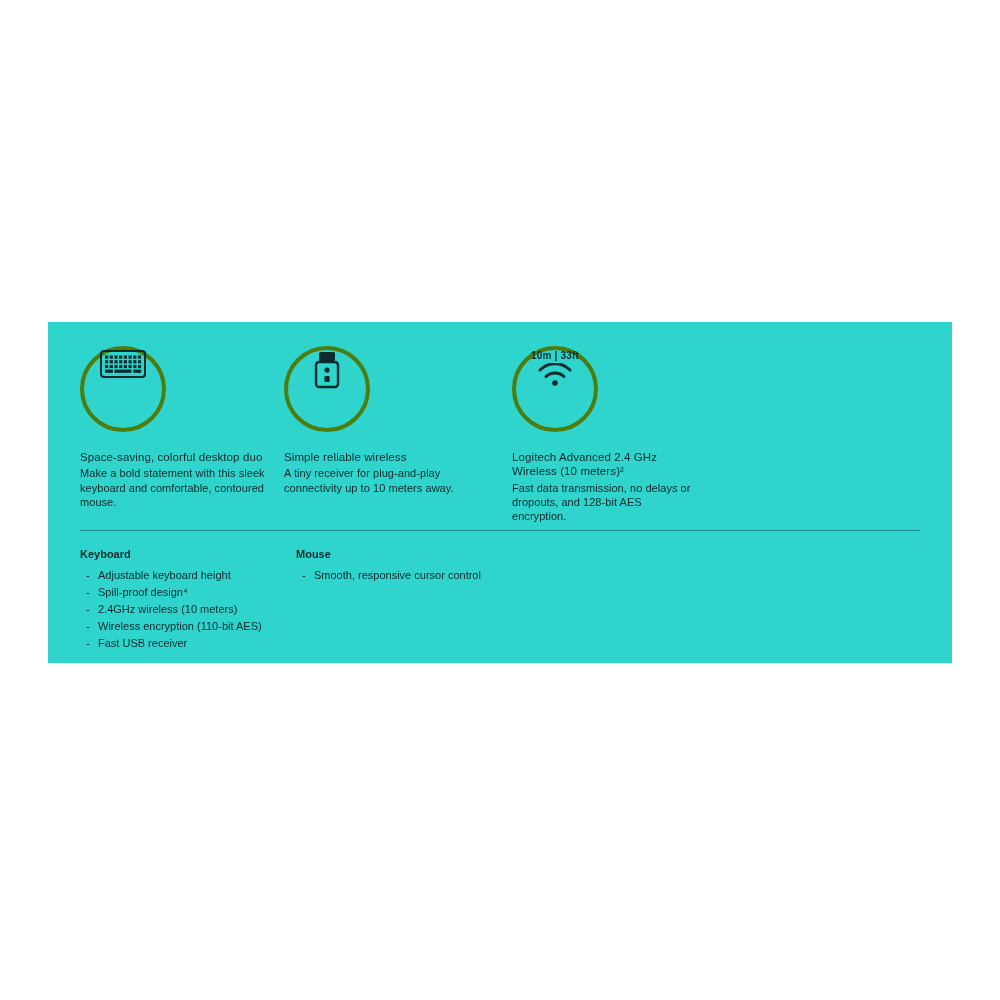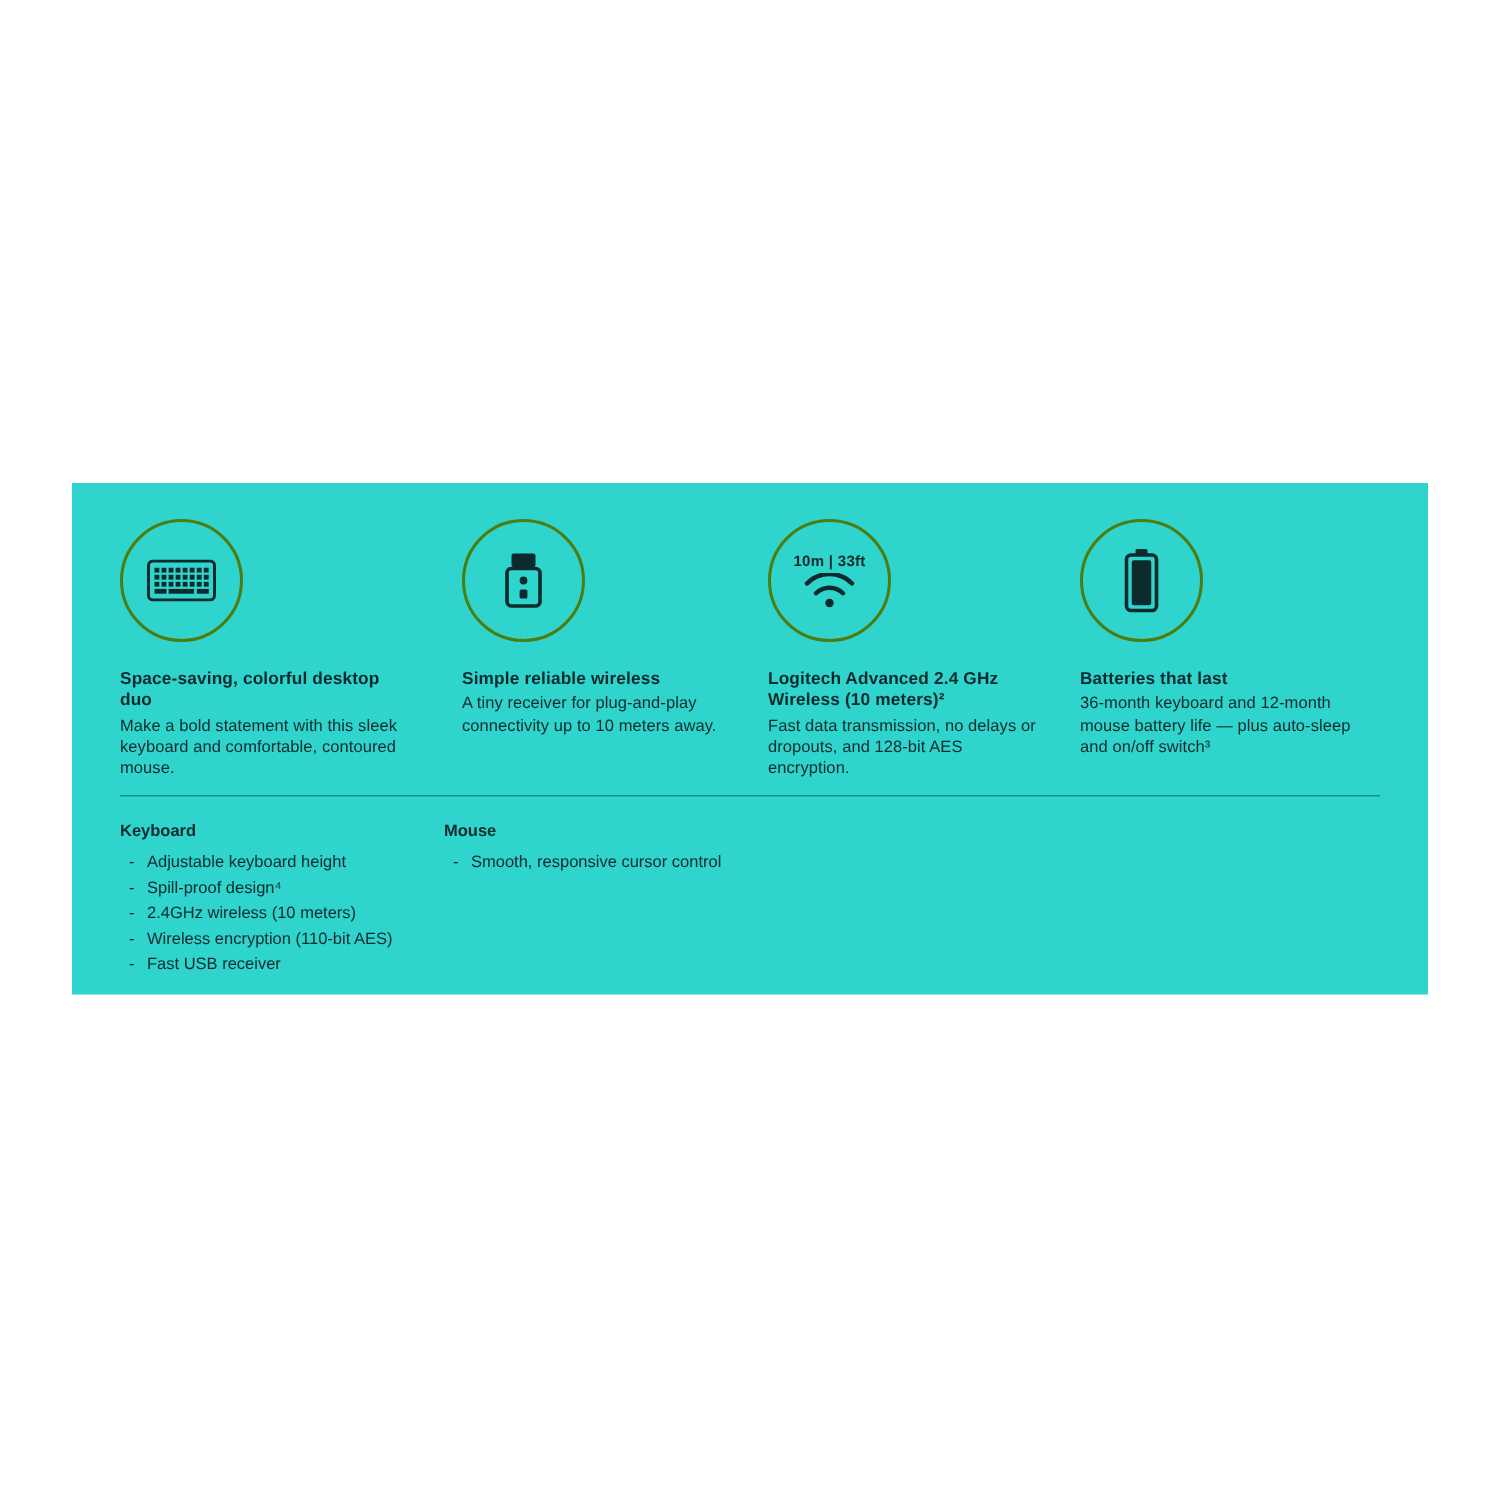--- a/index.html
+++ b/index.html
@@ -24,39 +24,39 @@
     left: 0;
     top: 0;
     width: 100%;
     height: 210px;
   }
   .feature {
     position: absolute;
     top: 24px;
   }
   .f0 { left: 32px; width: 190px; }
-  .f1 { left: 260px; width: 190px; }
+  .f1 { left: 236px; width: 190px; }
   .f2 { left: 464px; width: 182px; }
   .f3 { left: 672px; width: 200px; }
 
   .circle {
     width: 78px;
     height: 78px;
-    border: 2px solid #4d7c0f;
+    border: 4px solid #4d7c0f;
     border-radius: 50%;
     display: flex;
-    align-items: center;
+    align-items: flex-start;
     justify-content: center;
     margin-bottom: 18px;
   }
   .f2 .circle { margin-bottom: 18px; }
 
   .feat-title {
     font-size: 11.5px;
-    font-weight: bold;
+    font-weight: normal;
     color: #0d2a2c;
     line-height: 1.25;
     margin-bottom: 2px;
     letter-spacing: 0.1px;
   }
   .feat-body {
     font-size: 11px;
     color: #0d2a2c;
     line-height: 1.3;
     letter-spacing: 0.05px;
@@ -185,31 +185,20 @@
             <path d="M3 7 A21 21 0 0 1 33 7" fill="none" stroke="#0d2a2c" stroke-width="3" stroke-linecap="round"></path>
             <path d="M9 13.5 A13 13 0 0 1 27 13.5" fill="none" stroke="#0d2a2c" stroke-width="3" stroke-linecap="round"></path>
             <circle cx="18" cy="20" r="2.8" fill="#0d2a2c"></circle>
           </svg>
         </div>
       </div>
       <div class="feat-title">Logitech Advanced 2.4 GHz Wireless (10 meters)²</div>
       <div class="feat-body">Fast data transmission, no delays or dropouts, and 128-bit AES encryption.</div>
     </div>
 
-    <div class="feature f3">
-      <div class="circle">
-        <svg width="26" height="44" viewBox="0 0 26 44">
-          <rect x="9" y="1" width="8" height="4" rx="1" fill="#0d2a2c"></rect>
-          <rect x="3" y="5" width="20" height="37" rx="3" fill="none" stroke="#0d2a2c" stroke-width="2.4"></rect>
-          <rect x="6.5" y="8.5" width="13" height="30" rx="1.5" fill="#0d2a2c"></rect>
-        </svg>
-      </div>
-      <div class="feat-title">Batteries that last</div>
-      <div class="feat-body">36-month keyboard and 12-month mouse battery life — plus auto-sleep and on/off switch³</div>
-    </div>
 
   </div>
 
   <div class="divider"></div>
 
   <div class="specs">
     <div class="spec-col sc0">
       <div class="spec-title">Keyboard</div>
       <ul class="spec-list">
         <li>Adjustable keyboard height</li>

